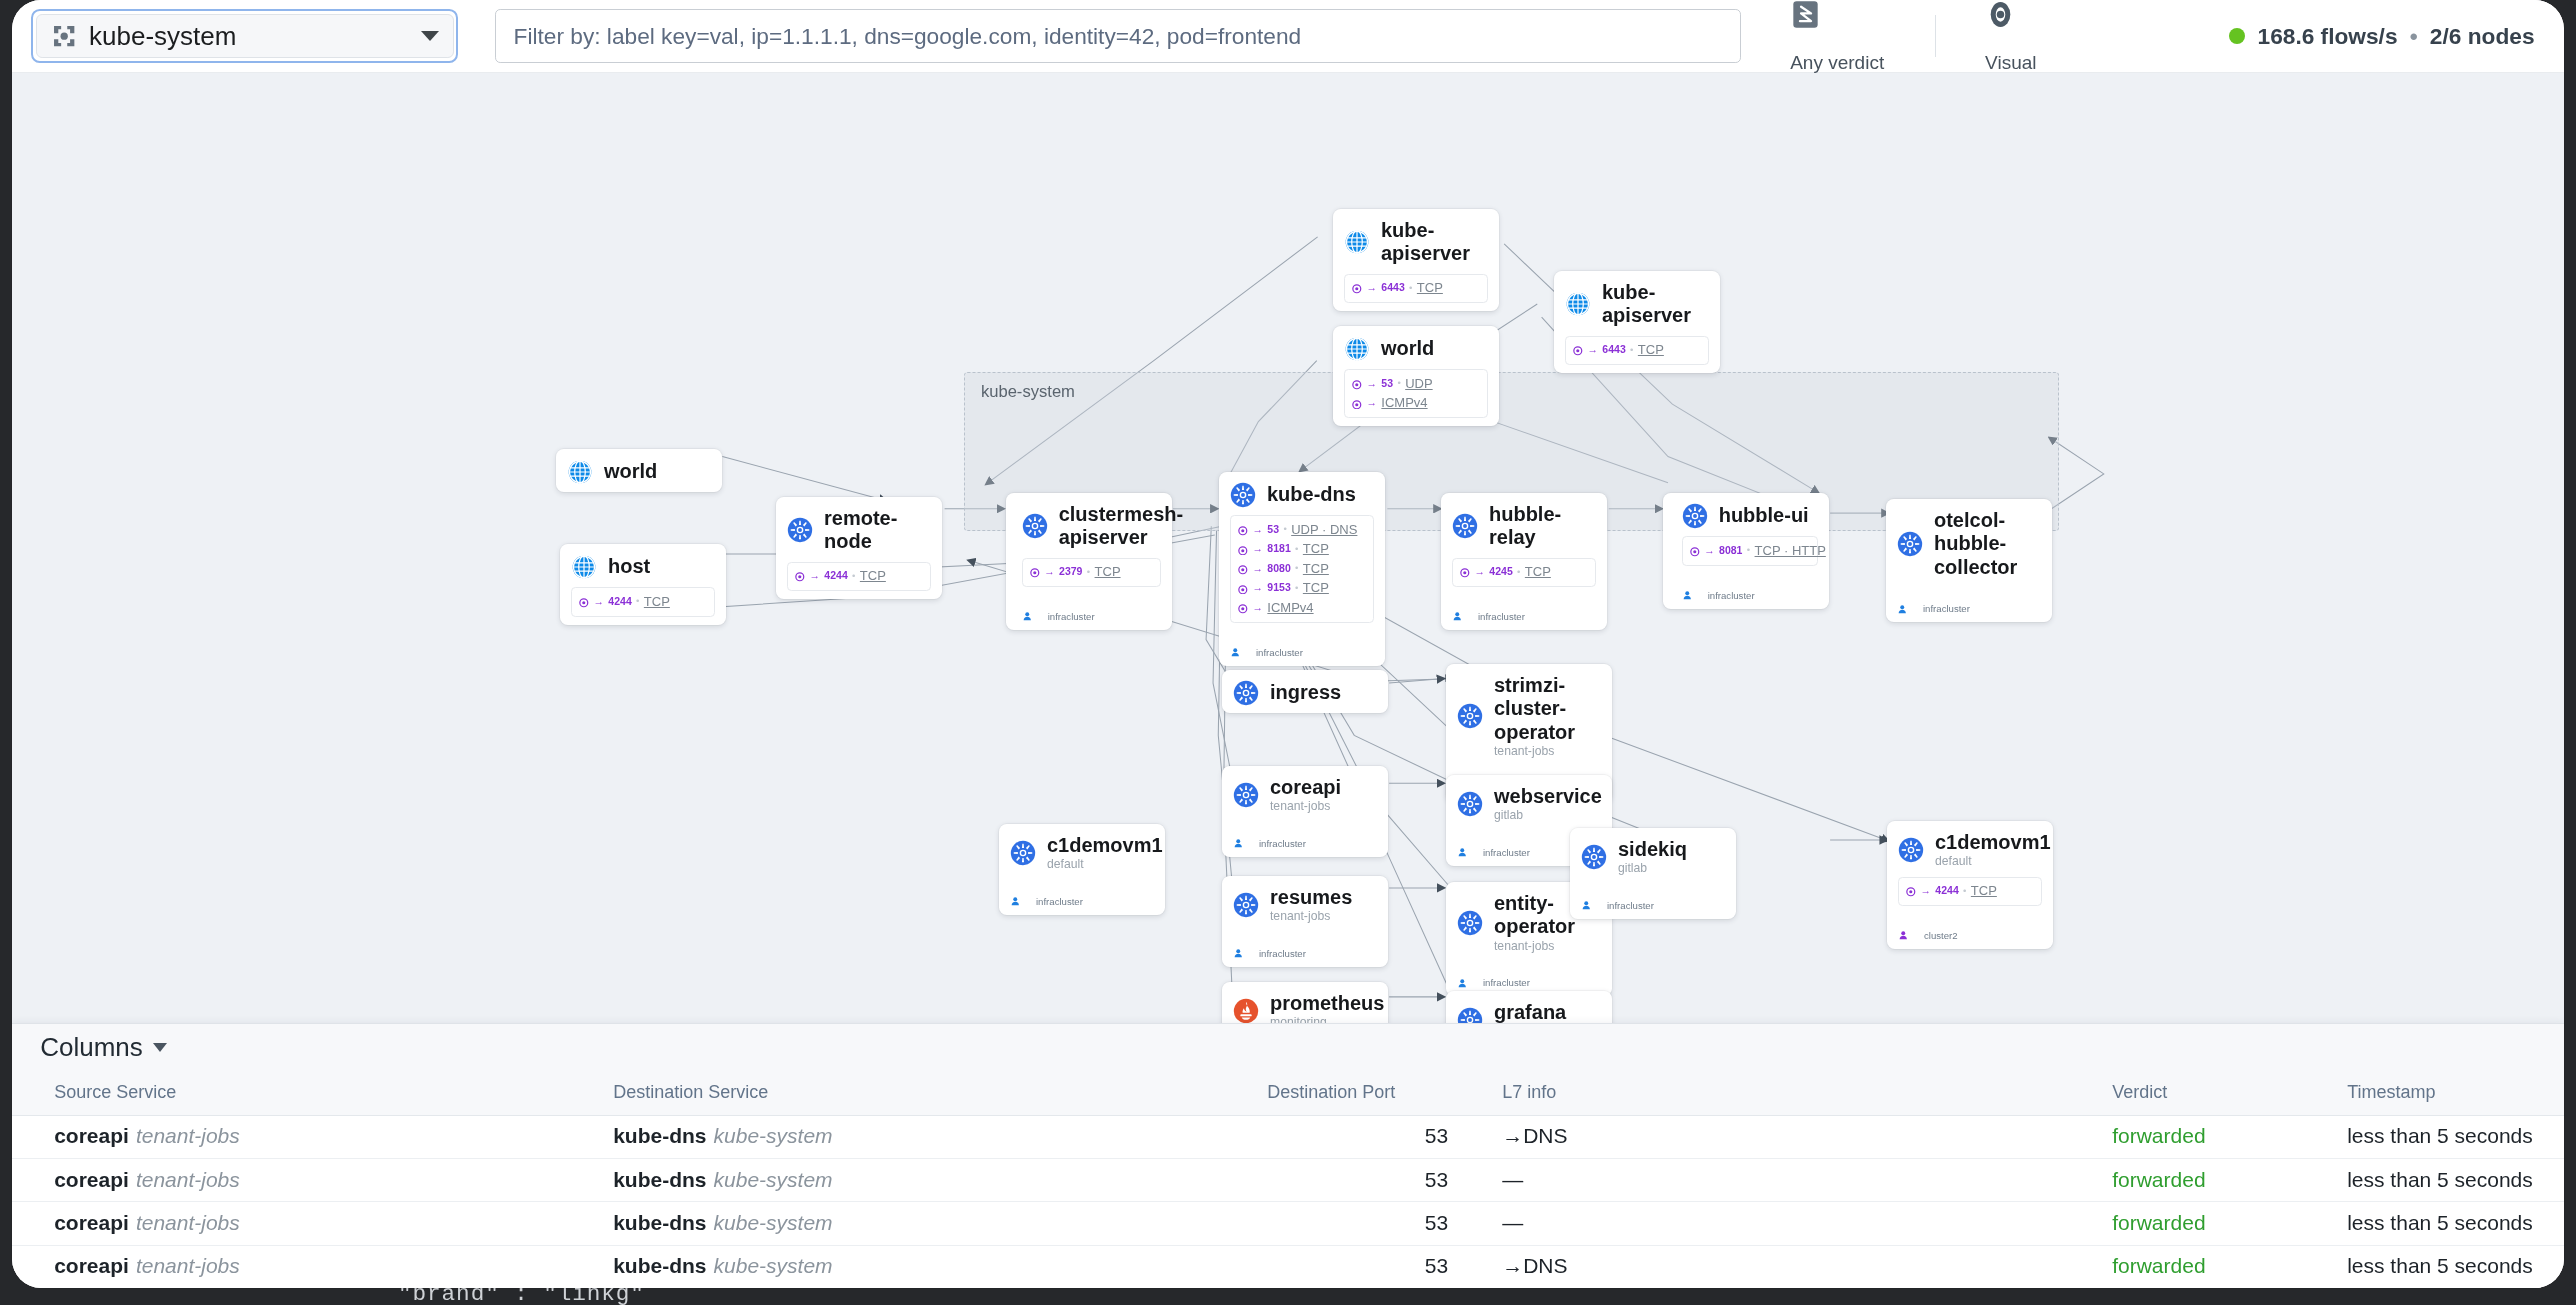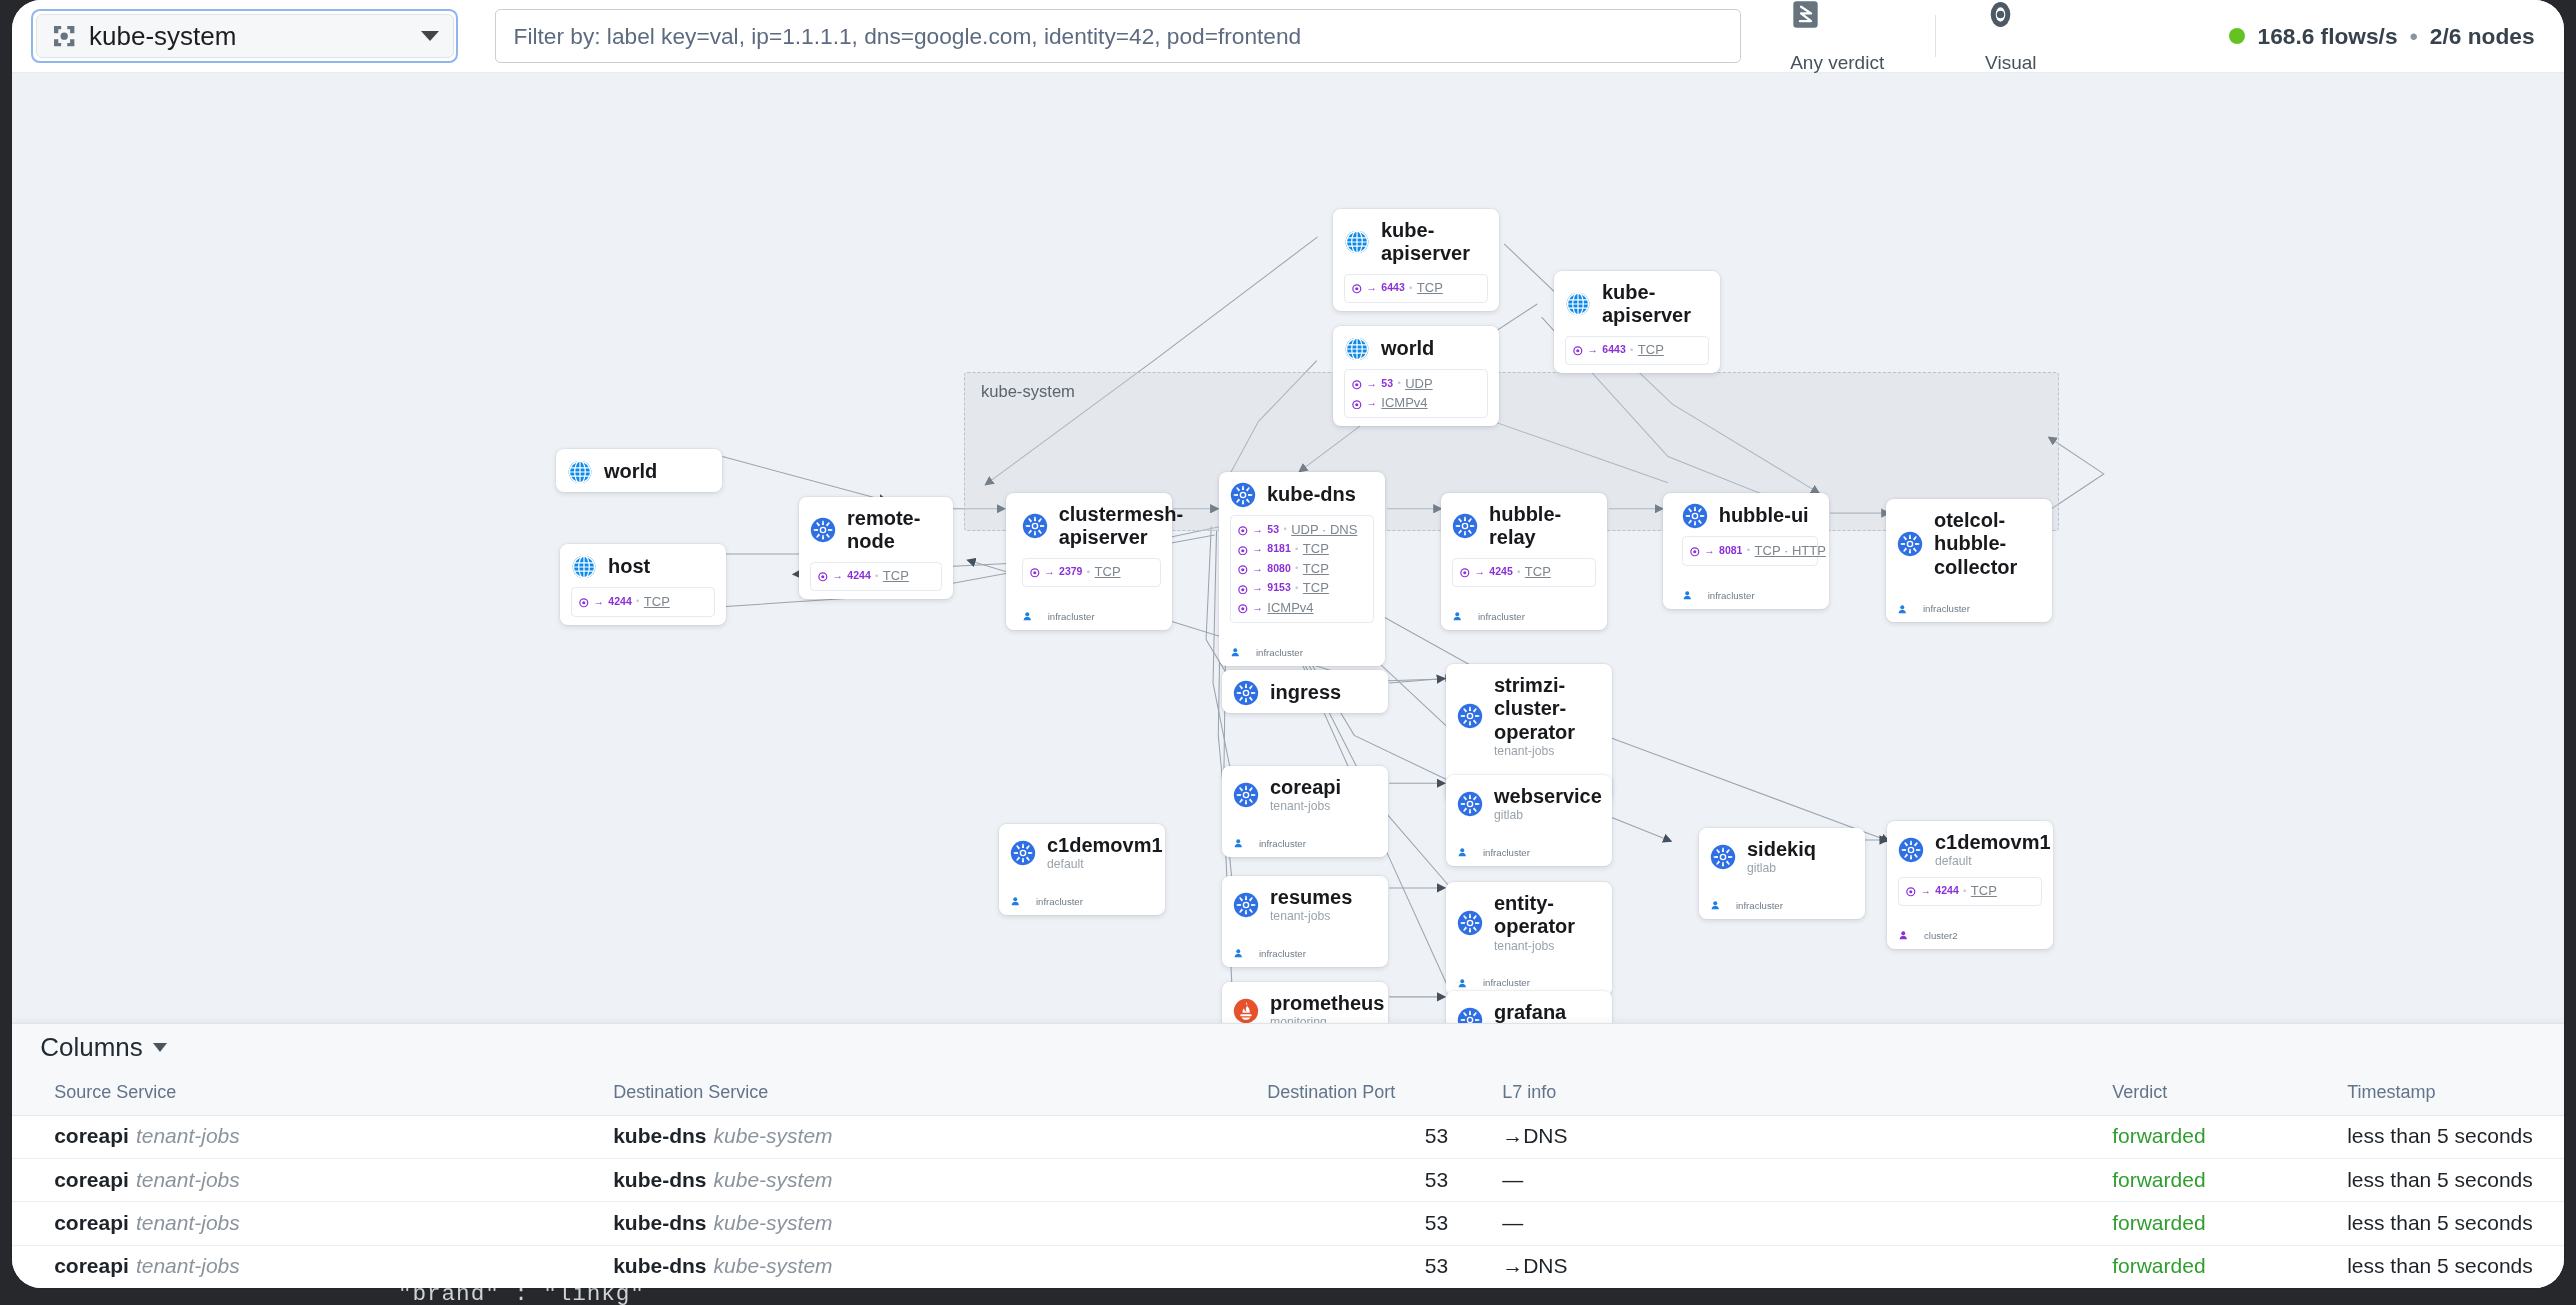--- a/index.html
+++ b/index.html
@@ -479,21 +479,21 @@
                   <circle cx="8" cy="8" r="6.6" fill="none" stroke="#8b30d6" stroke-width="2"></circle>
                   <circle cx="8" cy="8" r="2.6" fill="#8b30d6"></circle>
                 </svg></span>
               <span class="port-arrow">→</span>
               <span class="port-num">4244</span>
               <span class="port-dot">•</span>
               <span class="port-proto">TCP</span>
             </div>
           </div>
         </div>
-        <div class="node" style="left: 787px; top: 424px; width: 154px;">
+        <div class="node" style="left: 764px; top: 424px; width: 166px;">
           <div class="node-head">
             <span class="node-ico"><svg viewBox="0 0 32 32" width="26" height="26">
                 <circle cx="16" cy="16" r="15" fill="#2f6fe4"></circle>
                 <g fill="#ffffff">
                   <circle cx="16" cy="16" r="4.1"></circle>
                   <path d="M15.2 4.6h1.6l.5 5.1h-2.6z"></path>
                   <path d="M27.4 15.2v1.6l-5.1.5v-2.6z"></path>
                   <path d="M15.2 22.3h1.6l.5 5.1h-2.6z"></path>
                   <path d="M4.6 15.2v1.6l5.1.5v-2.6z"></path>
                   <path d="M7.6 7.3l1.2-1.1 3.6 3.7-1.8 1.7z"></path>
@@ -946,21 +946,21 @@
             </span>
           </div>
           <div class="badge">
             <span class="badge-ico"><svg viewBox="0 0 16 16" width="10.5" height="10.5">
                 <circle cx="8" cy="5" r="3" fill="#1f7fe0"></circle>
                 <path d="M2.5 14c0-3.1 2.5-5.2 5.5-5.2S13.5 10.9 13.5 14z" fill="#1f7fe0"></path>
               </svg></span>
             <span>infracluster</span>
           </div>
         </div>
-        <div class="node" style="left: 1687px; top: 755px; width: 166px;">
+        <div class="node" style="left: 1558px; top: 755px; width: 166px;">
           <div class="node-head">
             <span class="node-ico"><svg viewBox="0 0 32 32" width="26" height="26">
                 <circle cx="16" cy="16" r="15" fill="#2f6fe4"></circle>
                 <g fill="#ffffff">
                   <circle cx="16" cy="16" r="4.1"></circle>
                   <path d="M15.2 4.6h1.6l.5 5.1h-2.6z"></path>
                   <path d="M27.4 15.2v1.6l-5.1.5v-2.6z"></path>
                   <path d="M15.2 22.3h1.6l.5 5.1h-2.6z"></path>
                   <path d="M4.6 15.2v1.6l5.1.5v-2.6z"></path>
                   <path d="M7.6 7.3l1.2-1.1 3.6 3.7-1.8 1.7z"></path>

